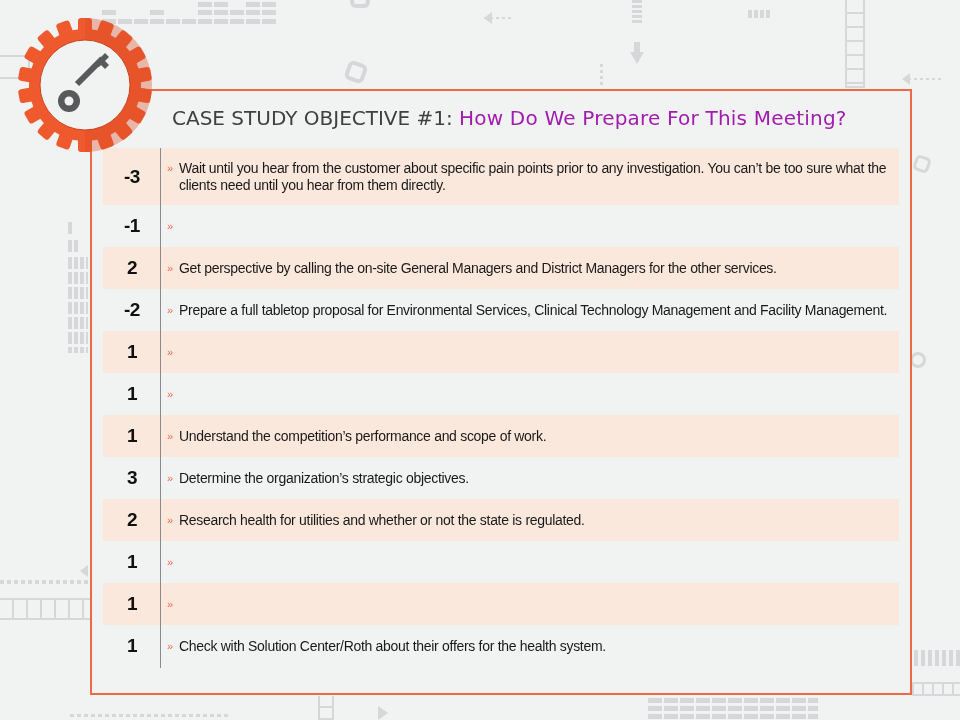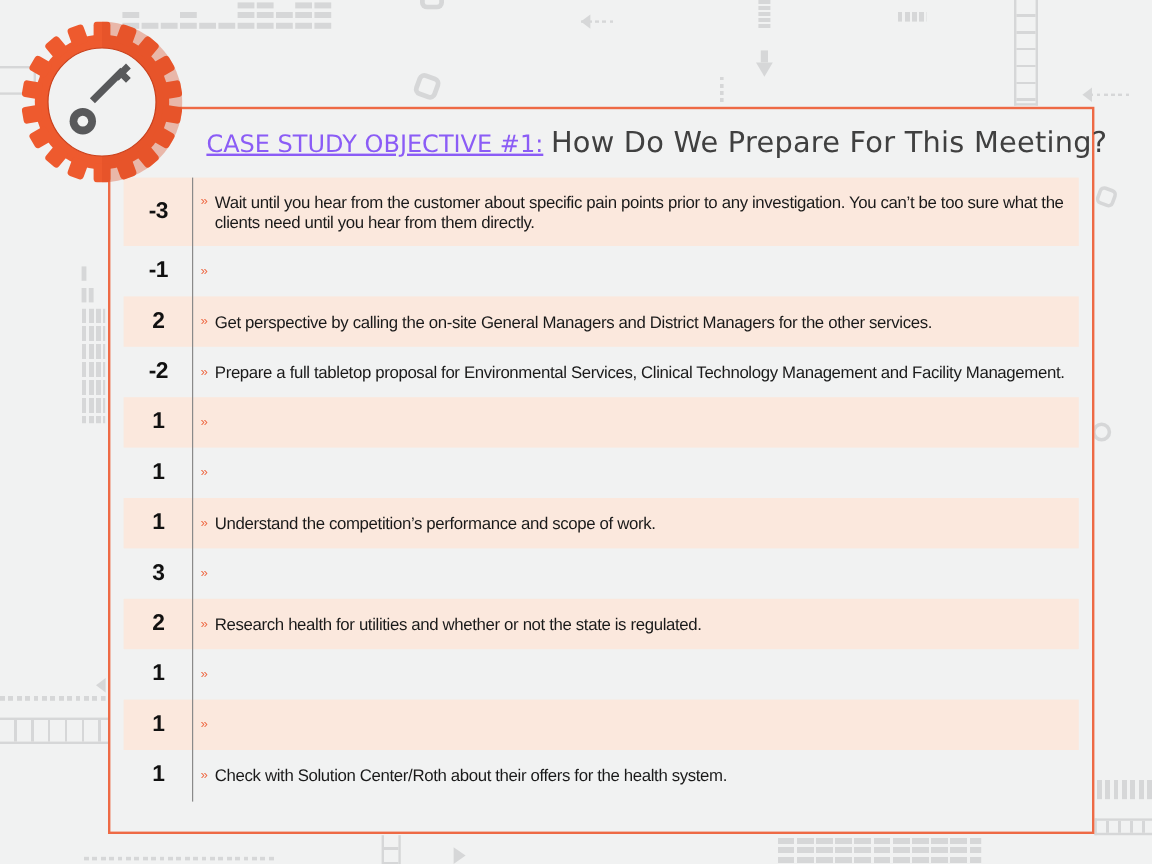--- a/index.html
+++ b/index.html
@@ -26,22 +26,22 @@
       z-index: 5;
     }
     .title {
       position: absolute;
       left: 172px; top: 105px;
       font-size: 22px;
       white-space: nowrap;
       letter-spacing: 0.2px;
       z-index: 6;
     }
-    .title .t-label { color: #8b5cf6; font-family: "DejaVu Sans", sans-serif; font-weight: normal; font-size: 20px; letter-spacing: 0px; text-decoration: underline;}
-    .title .t-text { color: #404040; font-family: "DejaVu Sans", sans-serif; font-size: 24px; }
+    .title .t-label { color: #404040; font-family: "DejaVu Sans", sans-serif; font-weight: normal; font-size: 20px; letter-spacing: 0px;}
+    .title .t-text { color: #a21caf; font-family: "DejaVu Sans", sans-serif; font-size: 20px; }
     .rows {
       position: absolute;
       left: 103px; top: 148px;
       width: 796px;
     }
     .row {
       position: relative;
       display: flex;
       align-items: center;
       height: 42px;
@@ -236,20 +236,21 @@
     <div class="score">1</div>
     <div class="text">
         <span class="chev">»</span>
         <span>Understand the competition’s performance and scope of work.</span>
       </div>
   </div>
   <div class="row">
     <div class="score">3</div>
     <div class="text">
         <span class="chev">»</span>
+        <span>Determine the organization’s strategic objectives.</span>
       </div>
   </div>
   <div class="row tinted">
     <div class="score">2</div>
     <div class="text">
         <span class="chev">»</span>
         <span>Research health for utilities and whether or not the state is regulated.</span>
       </div>
   </div>
   <div class="row">

